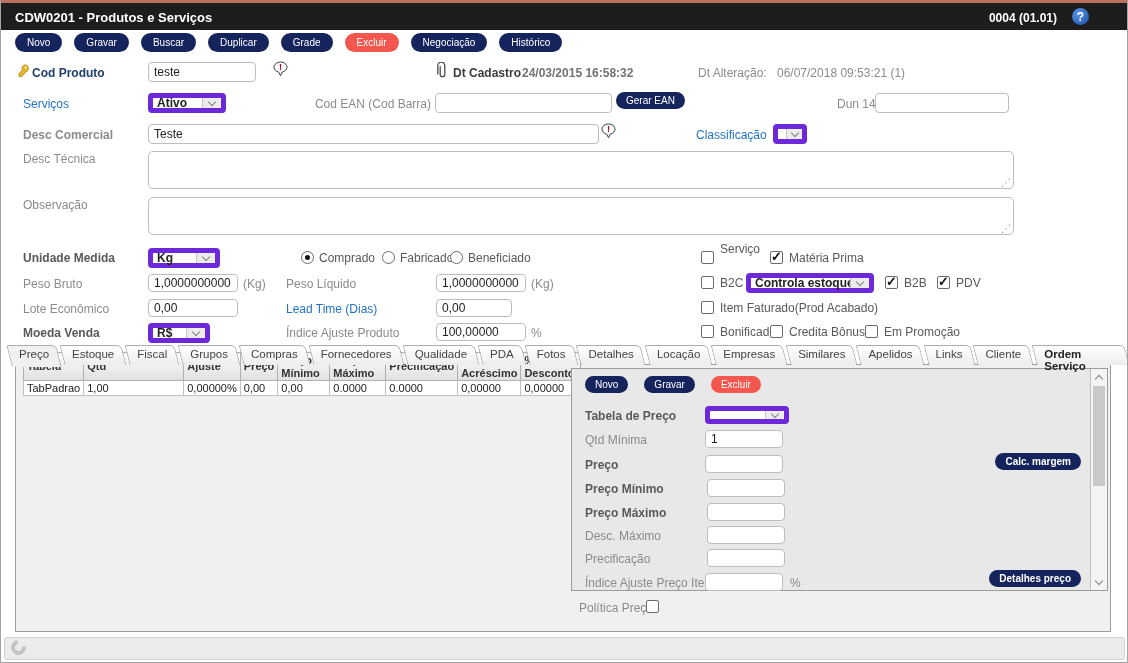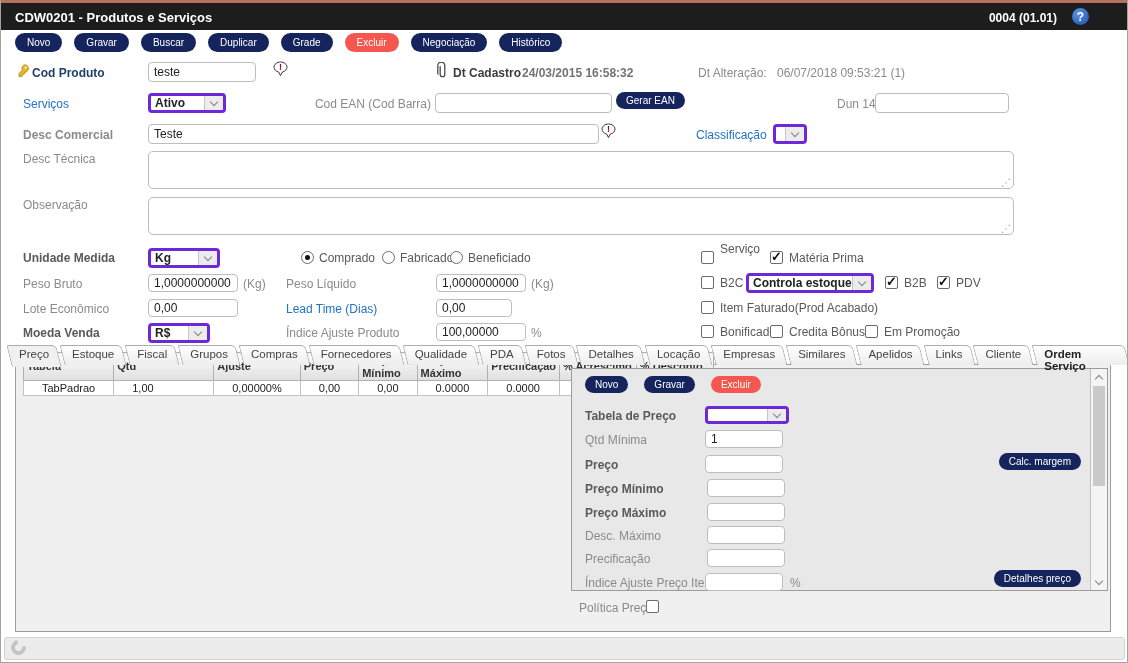--- a/index.html
+++ b/index.html
@@ -30,21 +30,21 @@
   .t.blue { color: #737373; font-weight: bold; }
   .t.dkbold { color: #3c3c3c; font-weight: bold; }
 
   .inp { position: absolute; height: 20px; border: 1px solid #bdbdbd; border-radius: 4px;
          font-family: "Liberation Sans", sans-serif; font-size: 12px; color: #222; padding: 0 5px; background: #fff; }
   .inp.short { height: 18px; }
   textarea.ta { position: absolute; border: 1px solid #bdbdbd; border-radius: 5px; resize: none;
          font-family: "Liberation Sans", sans-serif; font-size: 12px; padding: 2px 5px; background: #fff; }
   .grip { position: absolute; font-size: 10px; color: #999; line-height: 1; cursor: nwse-resize; }
 
-  .sel { position: absolute; height: 20px; border: 3px solid #6d28d9; border-radius: 4px; background: #fff;
+  .sel { position: absolute; height: 20px; border: 5px solid #6d28d9; border-radius: 4px; background: #fff;
          display: flex; align-items: center; cursor: pointer; }
   .sel-v { flex: 1; padding: 0 4px; font-size: 12px; font-weight: bold; color: #222; overflow: hidden; white-space: nowrap; }
   .sel-a { width: 19px; align-self: stretch; background: #ececec; border-left: 1px solid #c5c5c5;
            border-radius: 0 3px 3px 0; display: flex; align-items: center; justify-content: center; }
   .chev { width: 6px; height: 6px; border-right: 1.6px solid #828282; border-bottom: 1.6px solid #828282;
           transform: rotate(45deg); margin-top: -3px; }
   .chev.up { transform: rotate(-135deg); margin-top: 3px; }
 
   input[type=checkbox], input[type=radio] { position: absolute; appearance: none; -webkit-appearance: none;
           width: 13px; height: 13px; border: 1px solid #6b6b6b; background: #fff; margin: 0; cursor: pointer; }
@@ -63,28 +63,28 @@
   .tab span { position: relative; z-index: 2; }
   .tab.active::before { background: #f0f0f0; bottom: -2px; }
   .tab.bold { font-weight: bold; color: #222; }
 
   .content { position: absolute; left: 14px; top: 364px; width: 1096px; height: 268px;
              background: #f0f0f0; border: 1px solid #9c9c9c; z-index: 1; }
 
   table.ptable { position: absolute; left: 22px; top: 352px; border-collapse: collapse; table-layout: fixed; z-index: 2; }
   .ptable th { background: linear-gradient(#fcfcfc, #e0e0e0); border: 1px solid #b0b0b0; font-size: 11px;
                font-weight: bold; color: #333; padding: 1px 3px; text-align: left; line-height: 1.15; height: 26px; }
-  .ptable td { background: #fff; border: 1px solid #c2c2c2; font-size: 11px; color: #222; padding: 1px 18px; height: 14px; margin-top: 40px; }
+  .ptable td { background: #fff; border: 1px solid #c2c2c2; font-size: 11px; color: #222; padding: 1px 3px; height: 14px; margin-top: 40px; }
 
   .panel { position: absolute; left: 570px; top: 368px; width: 537px; height: 223px;
            background: #e8e8e8; border: 1px solid #9c9c9c; z-index: 2; }
   .panel .t { font-size: 12px; }
   .panel .inp, .panel .sel { height: 18px; }
   .pbtns { position: absolute; left: 13px; top: 7px; display: flex; gap: 16px; }
-  .paction { position: absolute; right: 26px; }
+  .paction { position: absolute; right: 26px; font-weight: bold; }
   .scroll { position: absolute; right: 0; top: 0; bottom: 0; width: 17px; background: #f4f4f4;
             border-left: 1px solid #c0c0c0; }
   .scroll .thumb { position: absolute; left: 2px; right: 2px; top: 17px; height: 100px; background: #c9c9c9; }
   .sarrow { position: absolute; left: 0; width: 16px; height: 16px; display: flex; align-items: center; justify-content: center; cursor: pointer; }
 
   .footer { position: absolute; left: 3px; top: 637px; width: 1121px; height: 23px; background: #ececec;
             border: 1px solid #d2d2d2; border-radius: 3px; }
   .spinner { position: absolute; left: 10px; top: 640px; width: 15px; height: 15px; border-radius: 50%;
              border: 4px solid #c4c4c4; border-top-color: transparent; transform: rotate(35deg); }
   .icon { position: absolute; }

